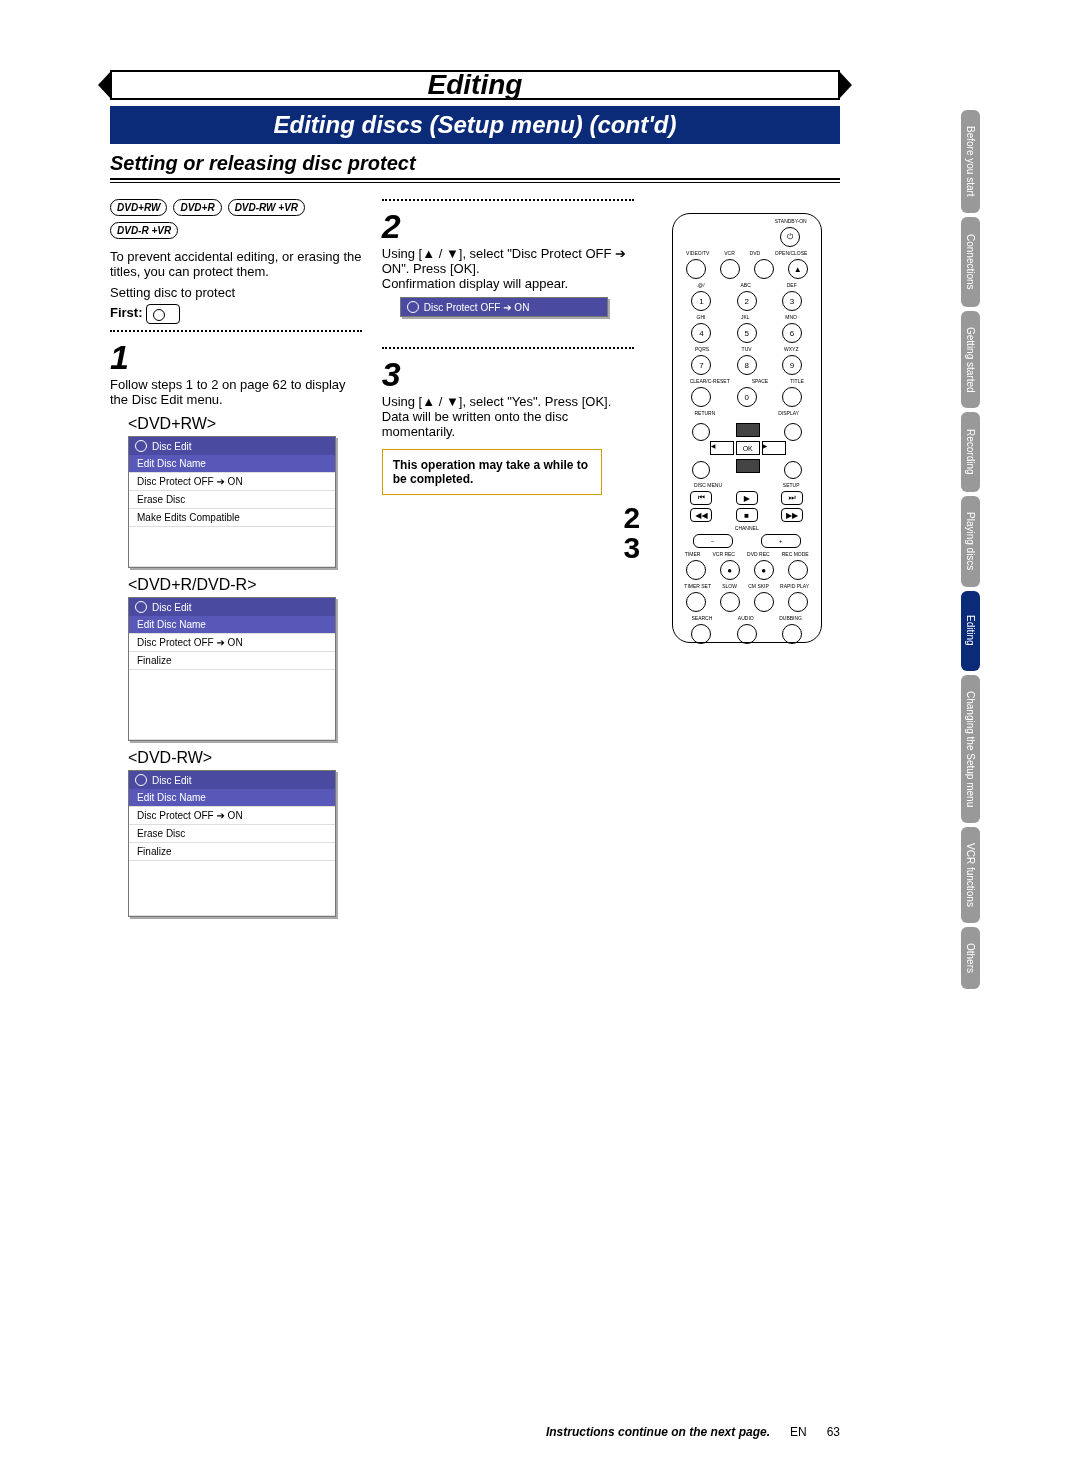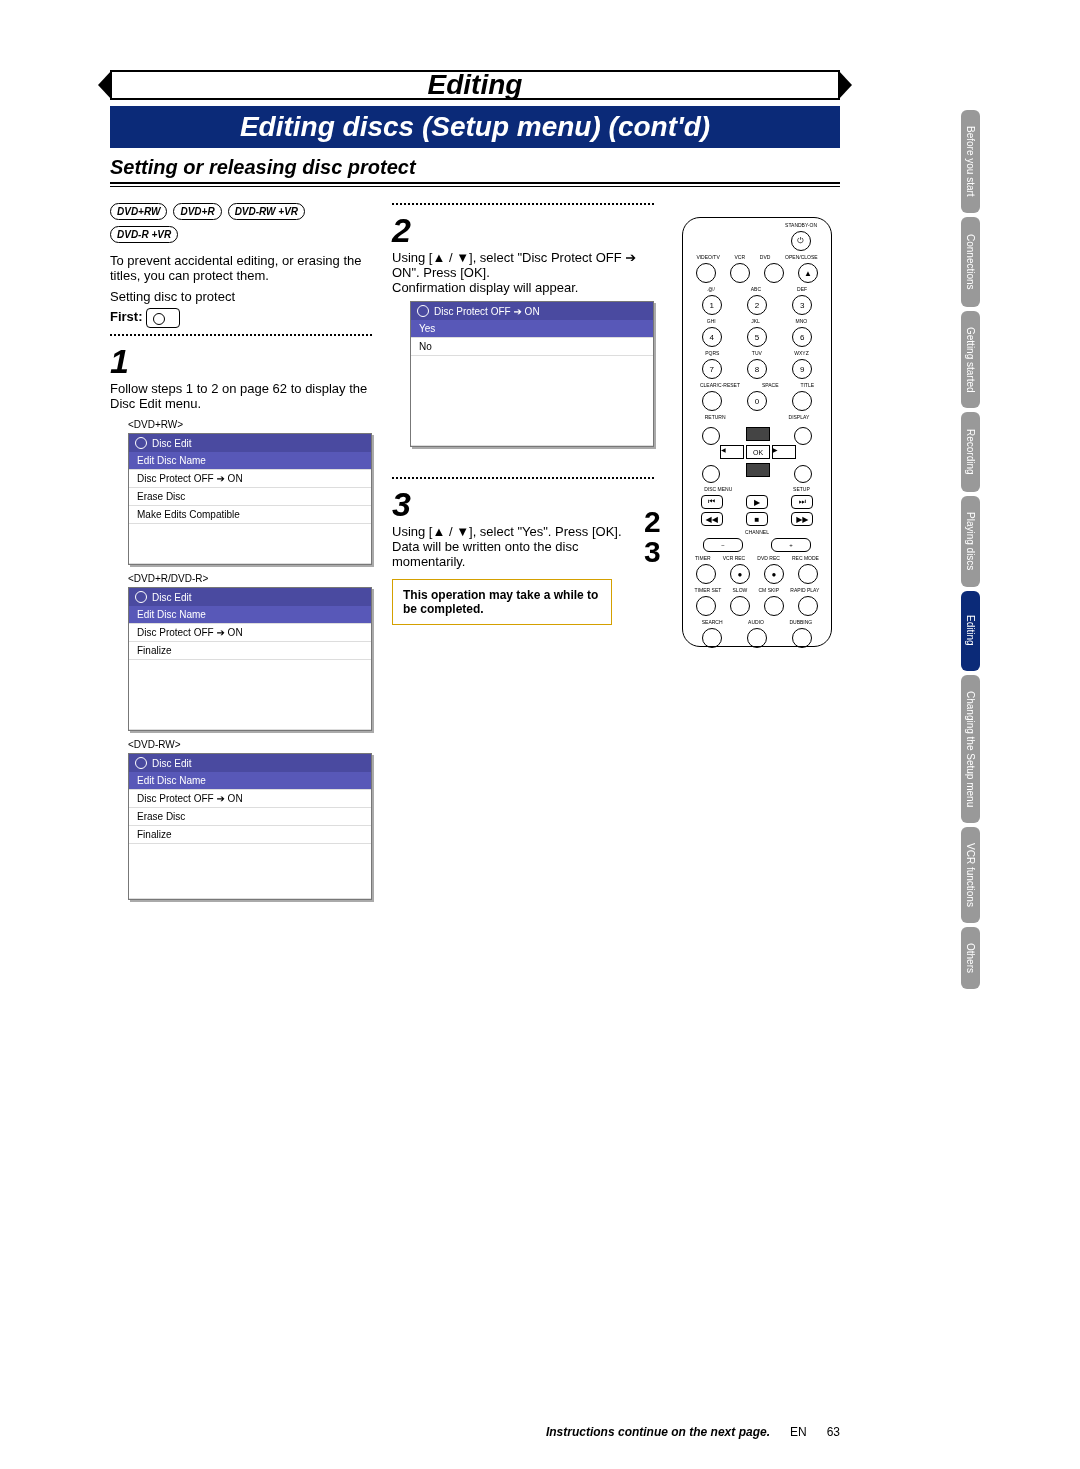--- a/index.html
+++ b/index.html
@@ -4,37 +4,37 @@
 <style>
   * { box-sizing: border-box; margin: 0; padding: 0; }
   body { font-family: Arial, Helvetica, sans-serif; background:#fff; width:1080px; height:1469px; position:relative; color:#000; }
   .page { position:absolute; left:110px; top:70px; width:730px; }
   .top-bar { border:2px solid #000; padding:2px 340px 2px 2px; position:relative; height:30px; }
   .top-bar-inner { position:absolute; left:0; right:0; top:0; bottom:0; display:flex; align-items:center; justify-content:center;}
   .top-title { font-style:italic; font-weight:bold; font-size:28px; }
   .chevron-left, .chevron-right { position:absolute; top:50%; width:0; height:0; border-top:15px solid transparent; border-bottom:15px solid transparent; }
   .chevron-left { left:-14px; border-right:14px solid #000; transform:translateY(-50%);}
   .chevron-right { right:-14px; border-left:14px solid #000; transform:translateY(-50%);}
-  .blue-bar { background:#0b2a78; color:#fff; font-style:italic; font-weight:bold; font-size:28px; text-align:center; padding:5px 0; margin-top:6px;}
+  .blue-bar { background:#0b2a78; color:#fff; font-style:italic; font-weight:bold; font-size:24px; text-align:center; padding:5px 0; margin-top:6px;}
   .subhead { font-style:italic; font-weight:bold; font-size:20px; margin-top:8px; }
   .hr-double { border-top:2px solid #000; border-bottom:1px solid #000; height:5px; margin-top:3px; margin-bottom:10px;}
   .columns { display:flex; gap:20px; }
   .col1 { width:270px; font-size:13px;margin-top:6px; }
   .col2 { width:270px; font-size:13px; }
   .col3 { width:200px; }
   .disc-badges { display:flex; gap:6px; flex-wrap:wrap; margin-bottom:10px;}
   .disc-badge { border:1px solid #000; border-radius:10px; padding:2px 6px; font-size:10px; font-style:italic; font-weight:bold; background:#fff;}
   .bold { font-weight:normal; }
   .first-label { font-weight:bold; display:inline-block; }
   .dvd-icon { display:inline-block; width:34px; height:20px; border:1px solid #000; border-radius:4px; vertical-align:middle; position:relative;}
   .dvd-icon::after { content:''; position:absolute; left:6px; top:4px; width:10px; height:10px; border:1px solid #000; border-radius:50%;}
   .dotted-hr { border:none; border-top:2px dotted #000; margin:6px 0;}
   .big-num { font-size:34px; font-weight:bold; font-style:italic;}
-  .menu-label { font-size:10px; margin-top:8px; margin-bottom:3px; margin-left:18px;}
-  .menu-box { border:1px solid #777; width:244px; font-size:10px; margin-left:18px; box-shadow:2px 2px 0 #aaa;}
+  .menu-label { font-size:16px; margin-top:8px; margin-bottom:3px; margin-left:18px;}
+  .menu-box { border:1px solid #777; width:208px; font-size:10px; margin-left:18px; box-shadow:2px 2px 0 #aaa;}
   .menu-title { background:#4a4aa0; color:#fff; padding:3px 6px; display:flex; align-items:center; gap:5px;}
   .menu-title .disc-ic { width:12px; height:12px; border:1px solid #fff; border-radius:50%; display:inline-block;}
   .menu-items { background:#fff; }
   .menu-items div { padding:3px 8px; border-bottom:1px solid #ddd; }
   .menu-items .hl { background:#5858b8; color:#fff; }
   .menu-box .pad { height:40px; }
   .confirm-box .pad { height:90px; }
   .yellow-box { border:1px solid #d4a000; padding:8px 10px; font-weight:bold; font-size:12px; margin-top:10px; width:220px;}
   .side-tabs { position:absolute; right:100px; top:110px; display:flex; flex-direction:column; gap:4px; align-items:center;}
   .tab { background:#999; color:#fff; font-size:10px; writing-mode:vertical-rl; padding:16px 4px; border-radius:6px; text-align:center; min-height:90px; display:flex; align-items:center; justify-content:center;}
@@ -147,25 +147,20 @@
       <p class="bold">
         <span>Using [▲ / ▼], select "Disc Protect OFF </span><span class="arrow">➔</span><span> ON". Press [OK].</span>
       </p>
       <p>Confirmation display will appear.</p>
 
       <div class="menu-box confirm-box" style="margin-top:6px">
         <div class="menu-title">
             <span class="disc-ic"></span>
             <span>Disc Protect OFF  ➔  ON</span>
           </div>
-        <div class="menu-items">
-          <div class="hl">Yes</div>
-          <div>No</div>
-          <div class="pad"></div>
-        </div>
       </div>
 
       <hr class="dotted-hr" style="margin-top:30px">
       <div class="big-num">3</div>
       <p class="bold">Using [▲ / ▼], select "Yes". Press [OK].</p>
       <p>Data will be written onto the disc momentarily.</p>
       <div class="yellow-box">This operation may take a while to be completed.</div>
     </div>
 
     <div class="col3" style="position:relative;">

